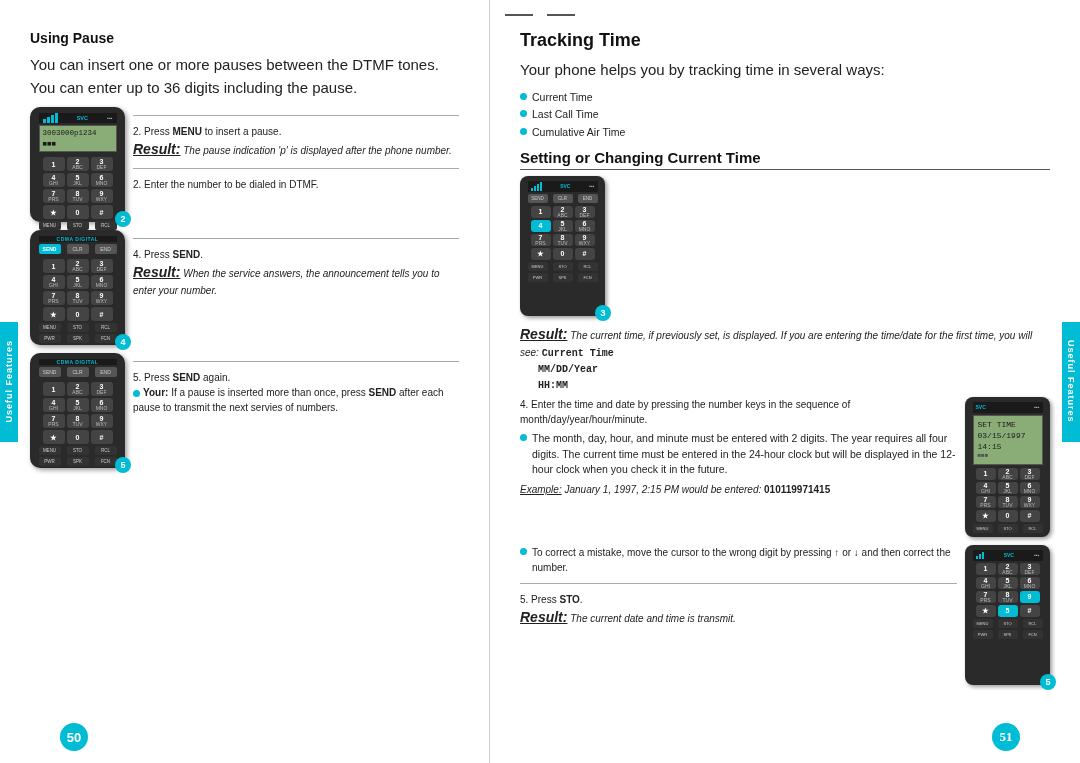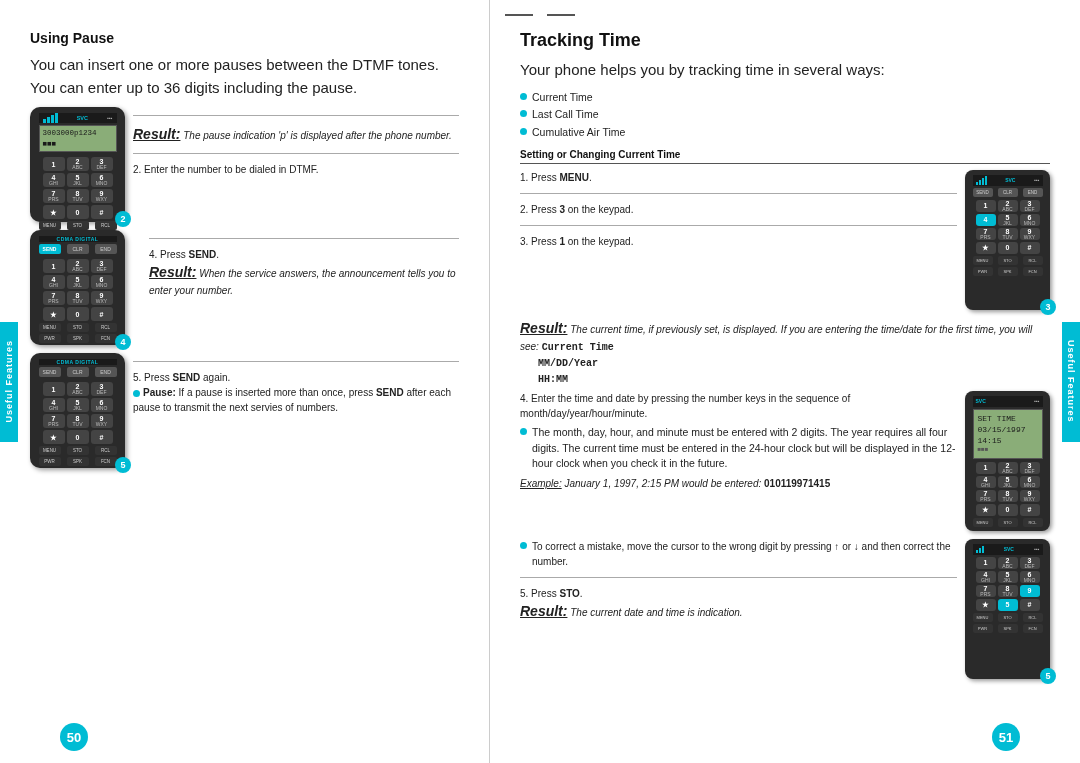--- a/index.html
+++ b/index.html
@@ -91,20 +91,21 @@
       width: 28px;
       height: 28px;
       background: #00bcd4;
       border-radius: 50%;
       display: flex;
       align-items: center;
       justify-content: center;
       color: #fff;
       font-size: 13px;
       font-weight: bold;
+      font-family: Liberation Serif, serif;
     }
 
     
     .left-col {
       width: 490px;
       padding: 30px 30px 30px 30px;
       border-right: 1px solid #ccc;
       position: relative;
     }
     .right-col {
@@ -114,21 +115,21 @@
     }
 
     h2.section-title {
       font-size: 14px;
       font-weight: bold;
       margin-bottom: 8px;
       color: #111;
     }
 
     h3.subsection-title {
-      font-size: 10px;
+      font-size: 15px;
       font-weight: bold;
       border-bottom: 1px solid #555;
       padding-bottom: 3px;
       margin-bottom: 6px;
       color: #111;
     }
 
     p.body-text {
       font-size: 15px;
       line-height: 1.5;
@@ -406,20 +407,21 @@
             <div style="background:#333; border-radius:2px; width:22px; height:9px; display:flex; align-items:center; justify-content:center; font-size:4.5px; color:#ccc;">FCN</div>
           </div>
         </div>
 
         <div style="position:absolute; bottom:-5px; right:-6px; width:16px; height:16px; background:#00bcd4; border-radius:50%; display:flex; align-items:center; justify-content:center; color:#fff; font-size:9px; font-weight:bold;">2</div>
       </div>
 
       <div style="flex:1;">
         <hr class="divider-line">
         <div class="step-block">
+          <p class="step-text">2. Press <b>MENU</b> to insert a pause.</p>
           <p class="step-text"><span class="result-underline">Result:</span><span class="italic result-text"> The pause indication 'p' is displayed after the phone number.</span></p>
         </div>
         <hr class="divider-line">
         <div class="step-block">
           <p class="step-text">2. Enter the number to be dialed in DTMF.</p>
         </div>
       </div>
     </div>
 
     <div class="combined-row">
@@ -486,21 +488,21 @@
           </div>
           <div style="width:78px; display:flex; justify-content:space-between; margin-top:2px;">
             <div style="background:#333; border-radius:2px; width:22px; height:9px; display:flex; align-items:center; justify-content:center; font-size:4.5px; color:#ccc;">PWR</div>
             <div style="background:#333; border-radius:2px; width:22px; height:9px; display:flex; align-items:center; justify-content:center; font-size:4.5px; color:#ccc;">SPK</div>
             <div style="background:#333; border-radius:2px; width:22px; height:9px; display:flex; align-items:center; justify-content:center; font-size:4.5px; color:#ccc;">FCN</div>
           </div>
         </div>
 
         <div style="position:absolute; bottom:-5px; right:-6px; width:16px; height:16px; background:#00bcd4; border-radius:50%; display:flex; align-items:center; justify-content:center; color:#fff; font-size:9px; font-weight:bold;">4</div>
       </div>
-      <div style="flex:1;margin-left:16px;">
+      <div style="flex:1;">
         <hr class="divider-line">
         <p class="step-text">4. Press <b>SEND</b>.</p>
         <p class="step-text"><span class="result-underline">Result:</span><span class="italic result-text"> When the service answers, the announcement tells you to enter your number.</span></p>
       </div>
     </div>
 
     <div class="combined-row">
       <div style="flex-shrink:0; position:relative;">
         <div class="phone-device">
           <div style="width:78px; height:11px; background:#1a1a1a; display:flex; align-items:center; justify-content:center; font-size:5px; color:#00bcd4; font-weight:bold; letter-spacing:0.5px; margin-bottom:2px;">CDMA DIGITAL</div>
@@ -565,21 +567,21 @@
             <div style="background:#333; border-radius:2px; width:22px; height:9px; display:flex; align-items:center; justify-content:center; font-size:4.5px; color:#ccc;">SPK</div>
             <div style="background:#333; border-radius:2px; width:22px; height:9px; display:flex; align-items:center; justify-content:center; font-size:4.5px; color:#ccc;">FCN</div>
           </div>
         </div>
 
         <div style="position:absolute; bottom:-5px; right:-6px; width:16px; height:16px; background:#00bcd4; border-radius:50%; display:flex; align-items:center; justify-content:center; color:#fff; font-size:9px; font-weight:bold;">5</div>
       </div>
       <div style="flex:1;">
         <hr class="divider-line">
         <p class="step-text">5. Press <b>SEND</b> again.</p>
-        <p class="note-text"><span class="note-dot"></span><b>Pause:</b> If a pause is inserted more than once, press <b>SEND</b> after each pause to transmit the next servies of numbers.</p>
+        <p class="note-text"><span class="note-dot"></span><b>Your:</b> If a pause is inserted more than once, press <b>SEND</b> after each pause to transmit the next servies of numbers.</p>
       </div>
     </div>
 
   </div>
 
   <div class="right-col">
 
     <h2 class="section-title" style="font-size:18px; font-weight:900;">Tracking Time</h2>
 
     <p class="body-text">Your phone helps you by tracking time in several ways:</p>
@@ -595,33 +597,20 @@
       </div>
       <div class="bullet-item">
         <div class="bullet-dot"></div>
         <span>Cumulative Air Time</span>
       </div>
     </div>
 
     <h3 class="subsection-title">Setting or Changing Current Time</h3>
 
     <div class="combined-row">
-      <div style="flex:1;">
-        <div class="step-block">
-          <p class="step-text">1. Press <b>MENU</b>.</p>
-        </div>
-        <hr class="divider-line">
-        <div class="step-block">
-          <p class="step-text">2. Press <b>3</b> on the keypad.</p>
-        </div>
-        <hr class="divider-line">
-        <div class="step-block">
-          <p class="step-text">3. Press <b>1</b> on the keypad.</p>
-        </div>
-      </div>
 
       <div style="flex-shrink:0; position:relative;">
         <div class="phone-tracking">
           <div style="width:70px; height:11px; background:#1a1a1a; display:flex; align-items:center; justify-content:space-between; padding:0 3px; font-size:5px; color:#00bcd4; font-weight:bold; margin-bottom:2px;">
             <div style="display:flex; align-items:flex-end; gap:1px;">
               <div style="width:2px; height:3px; background:#00bcd4;"></div>
               <div style="width:2px; height:5px; background:#00bcd4;"></div>
               <div style="width:2px; height:7px; background:#00bcd4;"></div>
               <div style="width:2px; height:9px; background:#00bcd4;"></div>
             </div>
@@ -778,21 +767,21 @@
 
     <div class="combined-row">
       <div style="flex:1;">
 
         <div class="bullet-item" style="margin-bottom:6px;">
           <div class="bullet-dot"></div>
           <span style="font-size:10px;">To correct a mistake, move the cursor to the wrong digit by pressing ↑ or ↓ and then correct the number.</span>
         </div>
         <hr class="divider-line">
         <p class="step-text">5. Press <b>STO</b>.</p>
-        <p class="step-text"><span class="result-underline">Result:</span><span class="italic result-text"> The current date and time is indication.</span></p>
+        <p class="step-text"><span class="result-underline">Result:</span><span class="italic result-text"> The current date and time is transmit.</span></p>
       </div>
 
       <div style="flex-shrink:0; position:relative;">
         <div class="phone-tracking">
           <div style="width:70px; height:11px; background:#1a1a1a; display:flex; align-items:center; justify-content:space-between; padding:0 3px; font-size:5px; color:#00bcd4; font-weight:bold; margin-bottom:2px;">
             <div style="display:flex; align-items:flex-end; gap:1px;">
               <div style="width:2px; height:3px; background:#00bcd4;"></div>
               <div style="width:2px; height:5px; background:#00bcd4;"></div>
               <div style="width:2px; height:7px; background:#00bcd4;"></div>
             </div>

